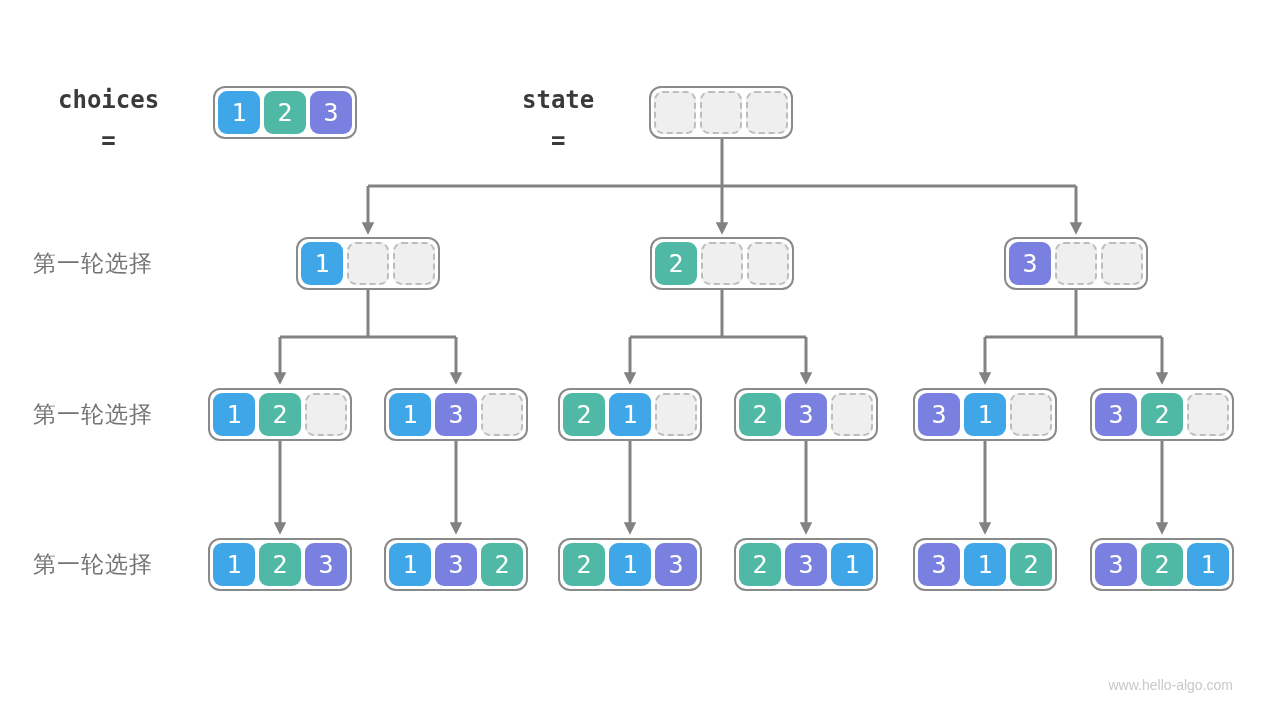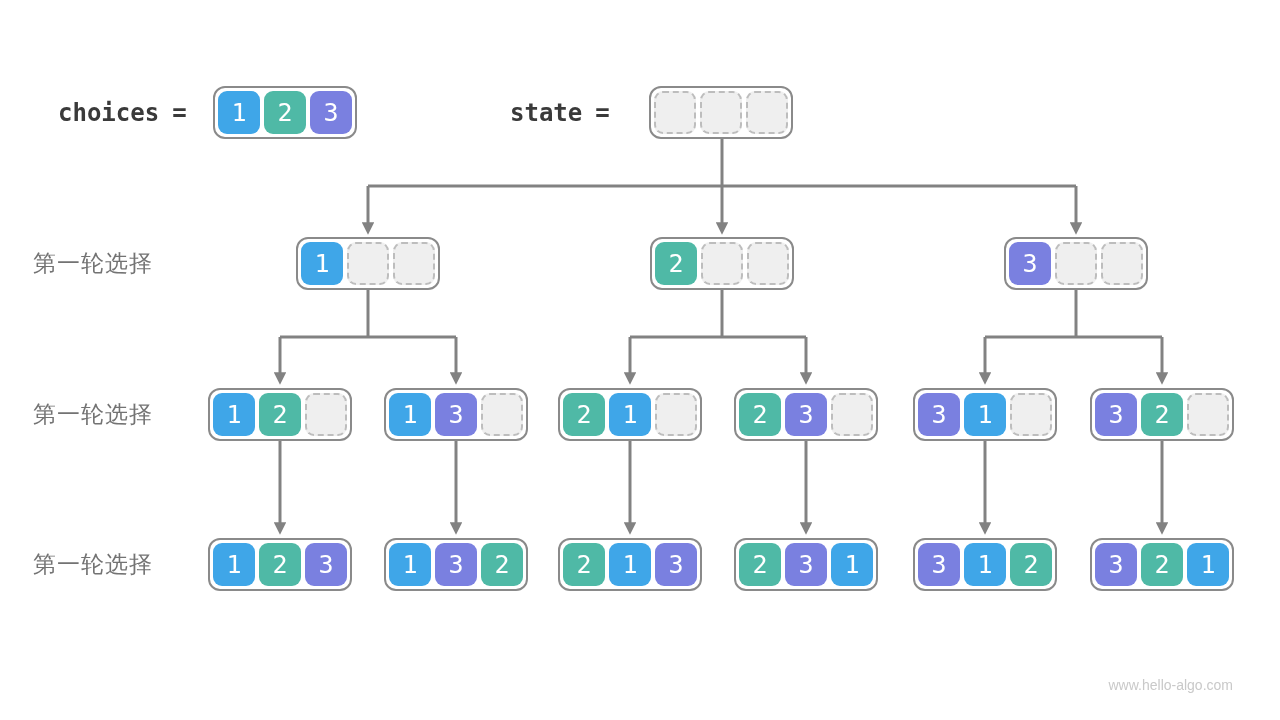--- a/index.html
+++ b/index.html
@@ -1,20 +1,20 @@
 <!DOCTYPE html>
 <html><head>
 <meta charset="utf-8">
 <style>
   html,body{margin:0;padding:0;}
   .canvas{position:relative;width:1280px;height:720px;background:#ffffff;overflow:hidden;
           font-family:"Liberation Sans",sans-serif;}
   .arrows{position:absolute;left:0;top:0;pointer-events:none;}
   .code{position:absolute;height:53px;display:flex;align-items:center;gap:13px;
-        font-family:"DejaVu Sans Mono",monospace;font-weight:bold;font-size:24px;color:#3a3a3a;}
+        font-family:"DejaVu Sans Mono",monospace;font-weight:bold;font-size:24px;color:#3a3a3a;flex-direction:column;}
   .box{position:absolute;display:flex;gap:4px;padding:3px;border:2px solid #8a8a8a;
        border-radius:12px;background:#ffffff;}
   .cell{width:42px;height:43px;border-radius:9px;display:flex;align-items:center;justify-content:center;
         font-family:"DejaVu Sans Mono",monospace;font-size:25px;color:#ffffff;box-sizing:border-box;}
   .cell.empty{background:#efefef;border:2px dashed #bdbdbd;}
   .rlabel{position:absolute;left:33px;font-size:23px;line-height:28px;color:#737373;letter-spacing:1px;}
   .wm{position:absolute;right:47px;top:677px;font-family:Liberation Sans, sans-serif;
       font-size:14px;color:#c9c9c9;}
 </style>
 </head>
@@ -62,21 +62,21 @@
   <div class="code" style="left:58px;top:86px;">
     <span>choices</span>
     <span>=</span>
   </div>
   <div class="box" style="left:213px;top:86px;">
     <span class="cell" style="background: rgb(63, 166, 232);">1</span>
     <span class="cell" style="background: rgb(79, 185, 166);">2</span>
     <span class="cell" style="background: rgb(122, 128, 224);">3</span>
   </div>
 
-  <div class="code" style="left:510px;top:86px;">
+  <div class="code" style="left:522px;top:86px;">
     <span>state</span>
     <span>=</span>
   </div>
   <div class="box" style="left:649px;top:86px;">
     <span class="cell empty"></span>
     <span class="cell empty"></span>
     <span class="cell empty"></span>
   </div>
 
   <div class="rlabel" style="top:249px;">第一轮选择</div>

